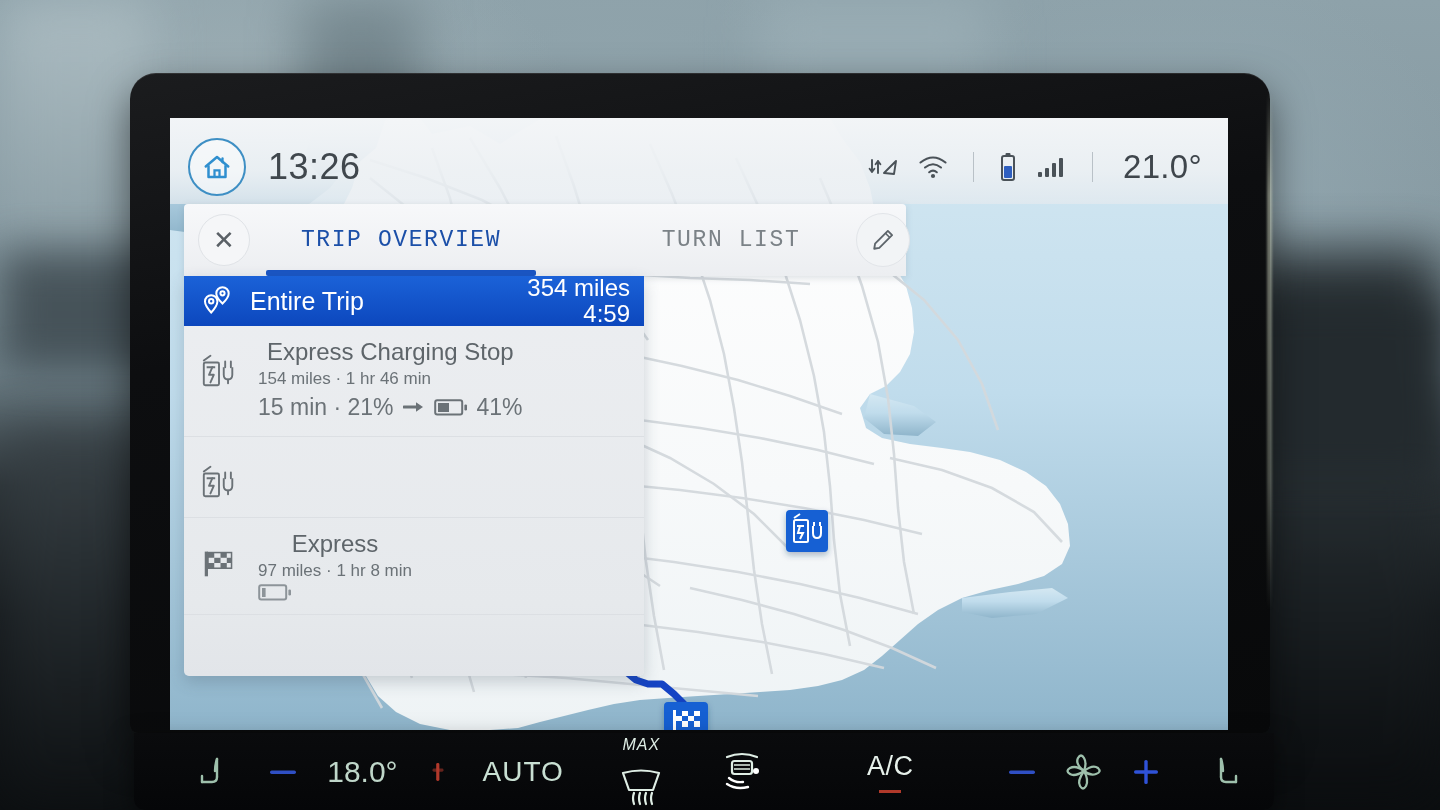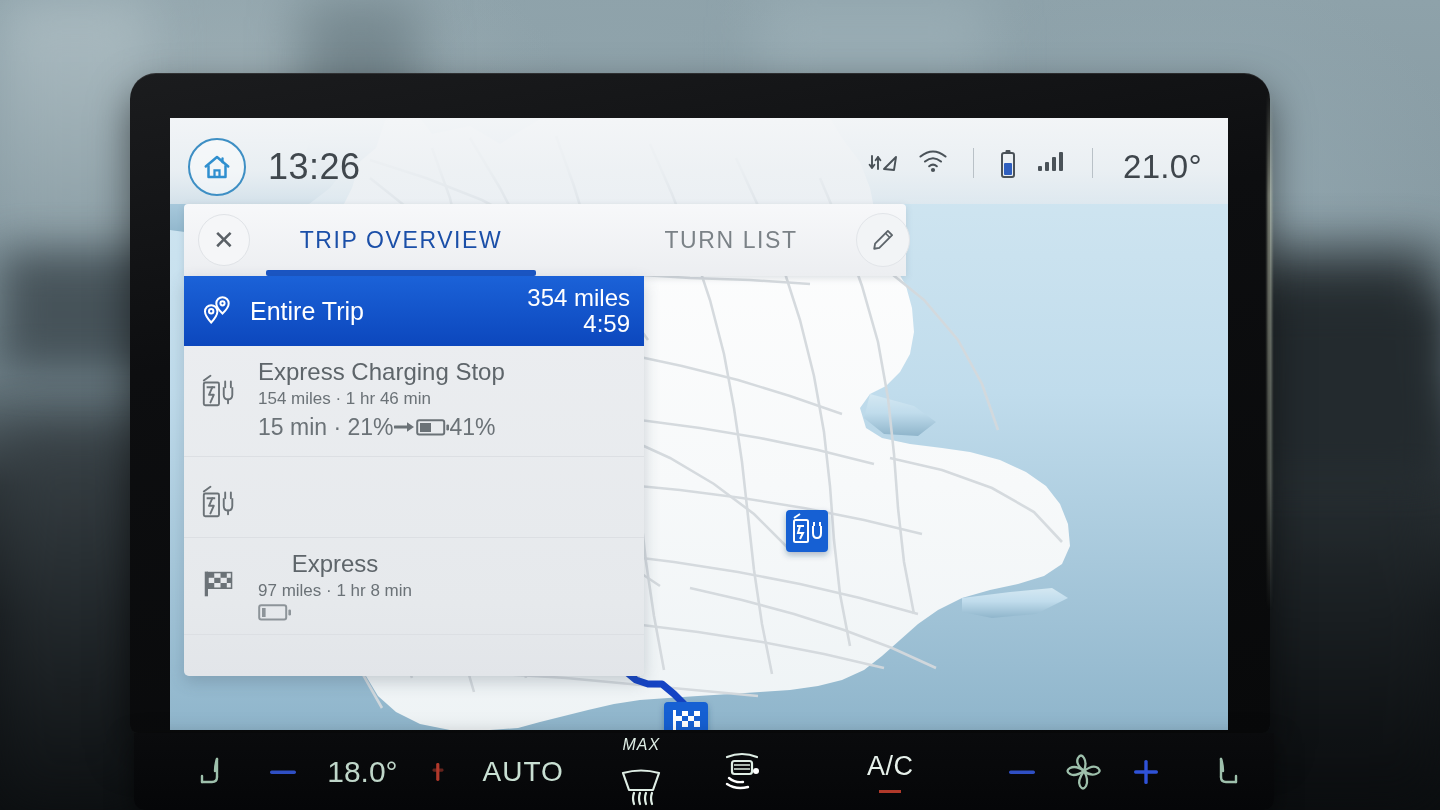--- a/index.html
+++ b/index.html
@@ -62,39 +62,39 @@
   }
   .home-btn{
     width:58px; height:58px; border-radius:50%;
     border:2px solid #3e8fc4; background:rgba(255,255,255,.45);
     display:flex; align-items:center; justify-content:center; flex:none;
   }
   .clock{
     margin-left:22px; font-size:36px; font-weight:400; color:#40474d; letter-spacing:.5px;
   }
   .sb-spacer{ flex:1; }
-  .sb-icons{ display:flex; gap:18px; }
+  .sb-icons{ display:flex; align-items:center; gap:18px; }
   .sb-div{ width:1px; height:30px; background:#b9c1c7; margin:0 6px; }
   .sb-temp{ font-size:33px; color:#3f464c; margin-left:6px; letter-spacing:.3px; }
 
   
   .tabbar{
     position:absolute; left:14px; top:86px; width:722px; height:72px;
     background:linear-gradient(180deg,#f7f8fa 0%,#eceef1 100%);
     border-radius:4px 4px 0 0;
     box-shadow:0 2px 7px rgba(80,95,110,.18);
     display:flex; align-items:center;
   }
   .close-btn{
     width:52px; height:52px; margin-left:14px; border-radius:50%;
     background:#f5f6f8; border:1px solid #e0e3e7;
     display:flex; align-items:center; justify-content:center; flex:none;
     color:#5a6066; font-size:26px; line-height:1;
   }
-  .tabs{ display:flex; flex:1; height:100%; align-items:center; }
+  .tabs{ display:flex; flex:1; height:100%; align-items:center;font-family:Liberation Mono, monospace; }
   .tab{
     flex:none; height:100%; display:flex; align-items:center; justify-content:center;
     font-size:23px; letter-spacing:1.6px; color:#7b8287; position:relative;
   }
   .tab.t1{ width:270px; margin-left:16px; }
   .tab.t2{ width:250px; margin-left:70px; }
   .tab.active{ color:#1b4fa8; font-weight:400; }
   .tab.active::after{
     content:""; position:absolute; left:0; right:0; bottom:0; height:6px;
     background:#1a55c4; border-radius:2px;
@@ -106,37 +106,37 @@
   }
 
   
   .panel{
     position:absolute; left:14px; top:158px; width:460px; height:400px;
     background:linear-gradient(180deg,#eceef1 0%,#e6e9ec 82%,#e2e5e9 100%);
     box-shadow:0 6px 16px rgba(60,75,90,.24);
     border-radius:0 0 5px 5px; overflow:hidden;
   }
   .row-entire{
-    height:70px; background:linear-gradient(180deg,#1b62d8 0%,#0c47bd 100%);
+    height:50px; background:linear-gradient(180deg,#1b62d8 0%,#0c47bd 100%);
     display:flex; align-items:center; padding:0 14px 0 16px; color:#fff;
   }
   .row-entire .lbl{ font-size:25px; margin-left:16px; }
   .row-entire .vals{ margin-left:auto; text-align:right; line-height:1.08; }
   .row-entire .vals .d{ font-size:24px; }
   .row-entire .vals .t{ font-size:24px; }
 
   .stop{
     display:flex; padding:10px 14px 12px 16px; align-items:flex-start;
     border-bottom:1px solid #dcdfe3;
   }
   .stop .ic{ width:46px; flex:none; padding-top:16px; }
   .stop .body{ margin-left:12px; color:#5c6368; }
   .stop .name{ font-size:24px; color:#5e656a; line-height:1.35;text-align:center; }
   .stop .meta{ font-size:17px; color:#6b7277; line-height:1.35; }
-  .stop .meta2{ font-size:23px; color:#6b7277; line-height:1.4; display:flex; align-items:center; }
+  .stop .meta2{ font-size:23px; color:#6b7277; line-height:1.4; display:flex; align-items:center; gap:9px; }
   .stop.last{ border-bottom:1px solid #dcdfe3; }
 
   
   .climate{
     position:absolute; left:134px; top:733px; width:1140px; height:77px;
     background:linear-gradient(180deg,#0a0b0d 0%,#050608 100%);
     border-radius:0 0 10px 10px;
     display:flex; align-items:center;
     color:#cfe3d8;
     box-shadow:0 10px 26px rgba(0,0,0,.5);

